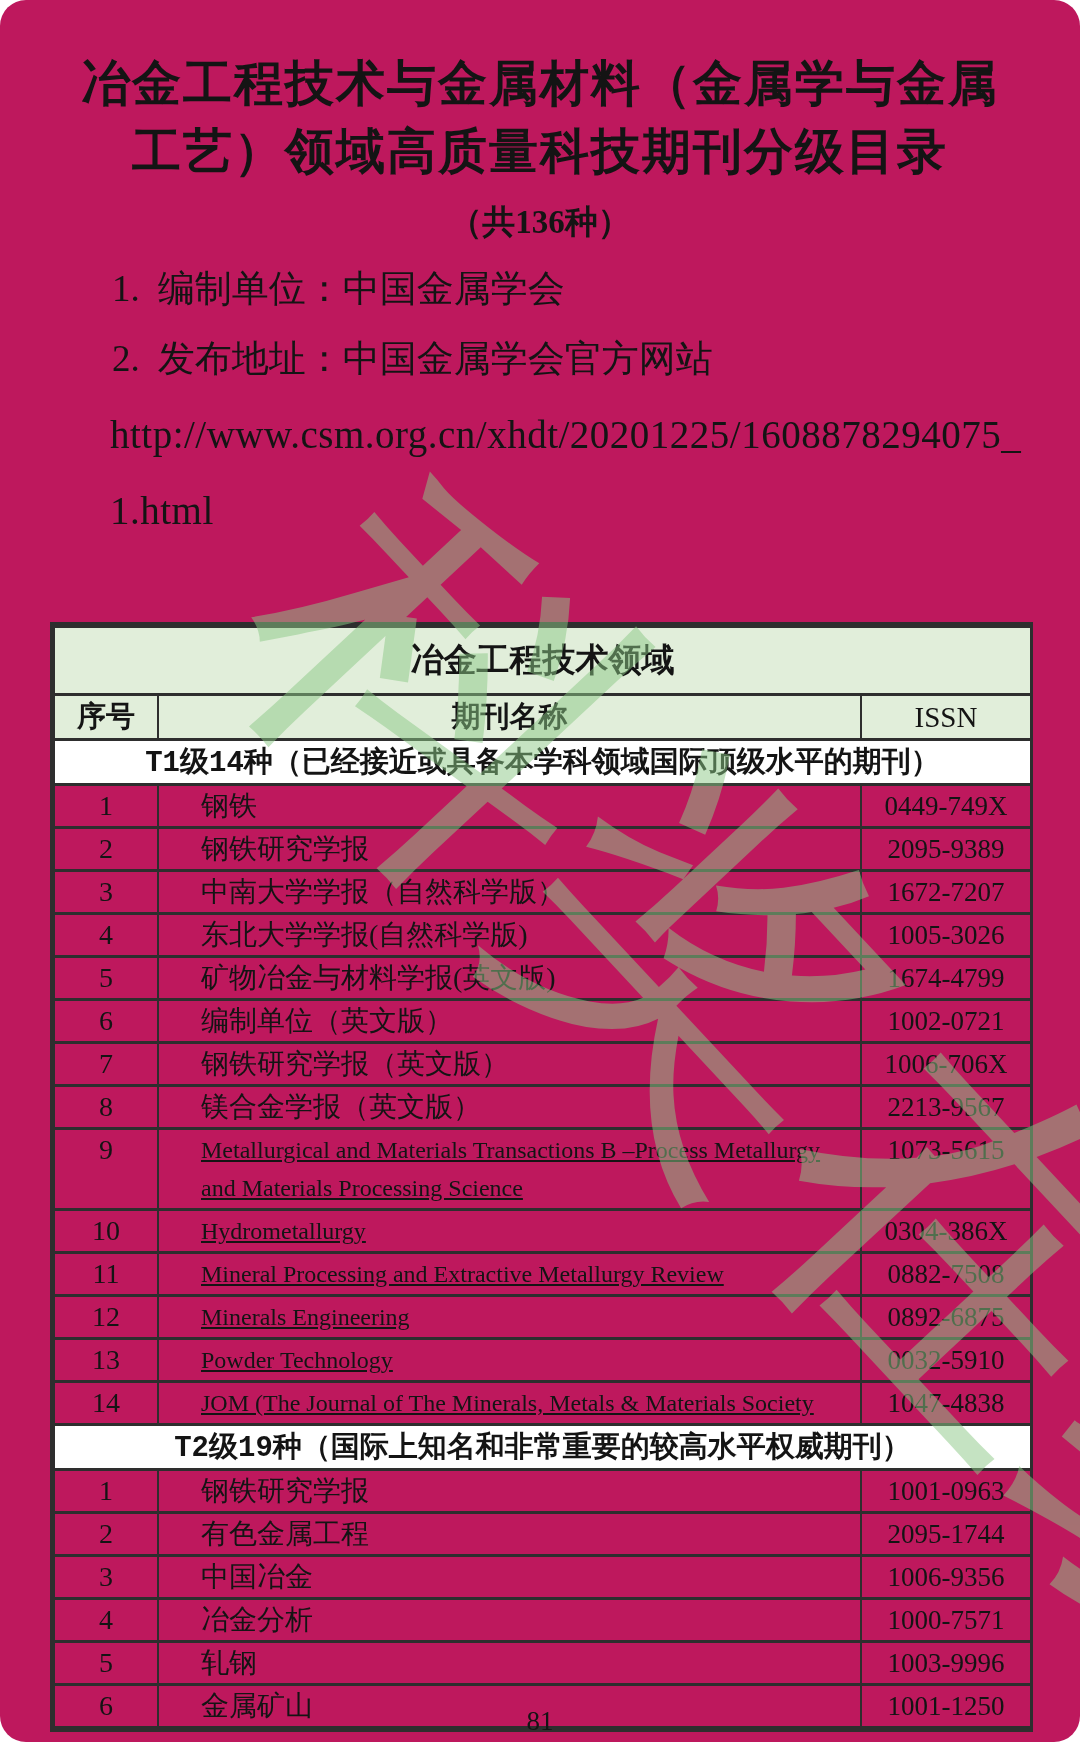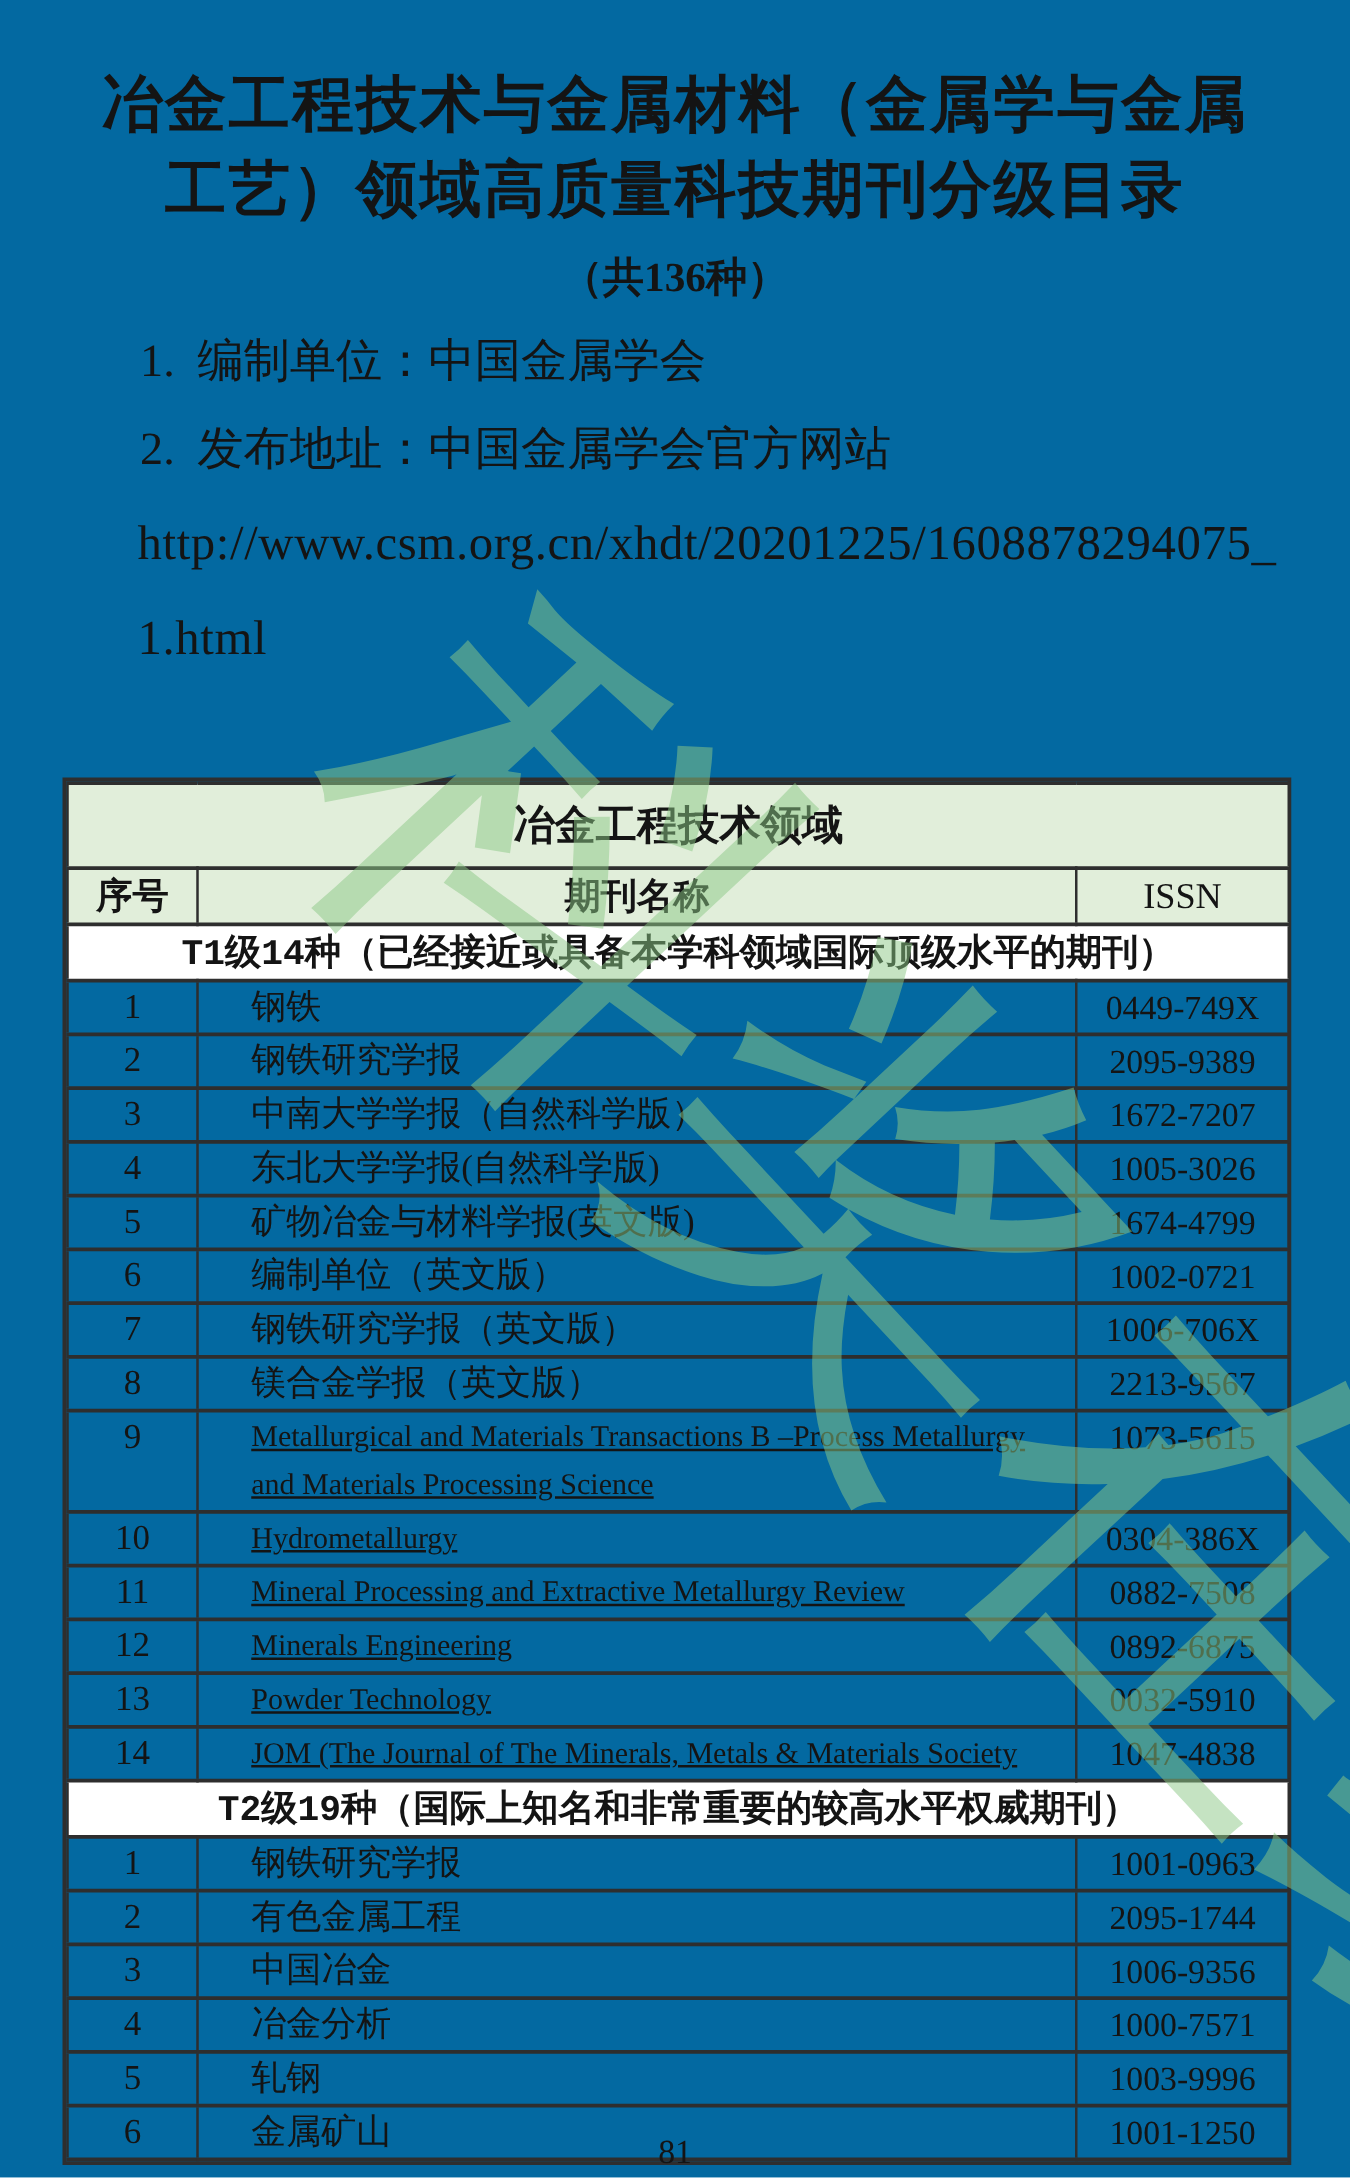--- a/index.html
+++ b/index.html
@@ -7,24 +7,25 @@
     --wm:#8cc987;
     --border:#2e2e2e;
     --ink:#141414;
   }
   *{box-sizing:border-box;}
   html,body{margin:0;padding:0;background:#ffffff;}
   .page{
     position:relative;
     width:1080px;height:1742px;
     margin:0 auto;
-    background:#0369a1;
+    background:#be185d;
     overflow:hidden;
     color:var(--ink);
     font-family:"Liberation Serif", serif;
+    border-radius:26px;
   }
 
   
   .doc-title{
     position:absolute;top:50px;left:0;width:100%;
     text-align:center;
     font-family:"Liberation Serif", serif;
     font-weight:900;
     font-size:49px;
     line-height:68px;

